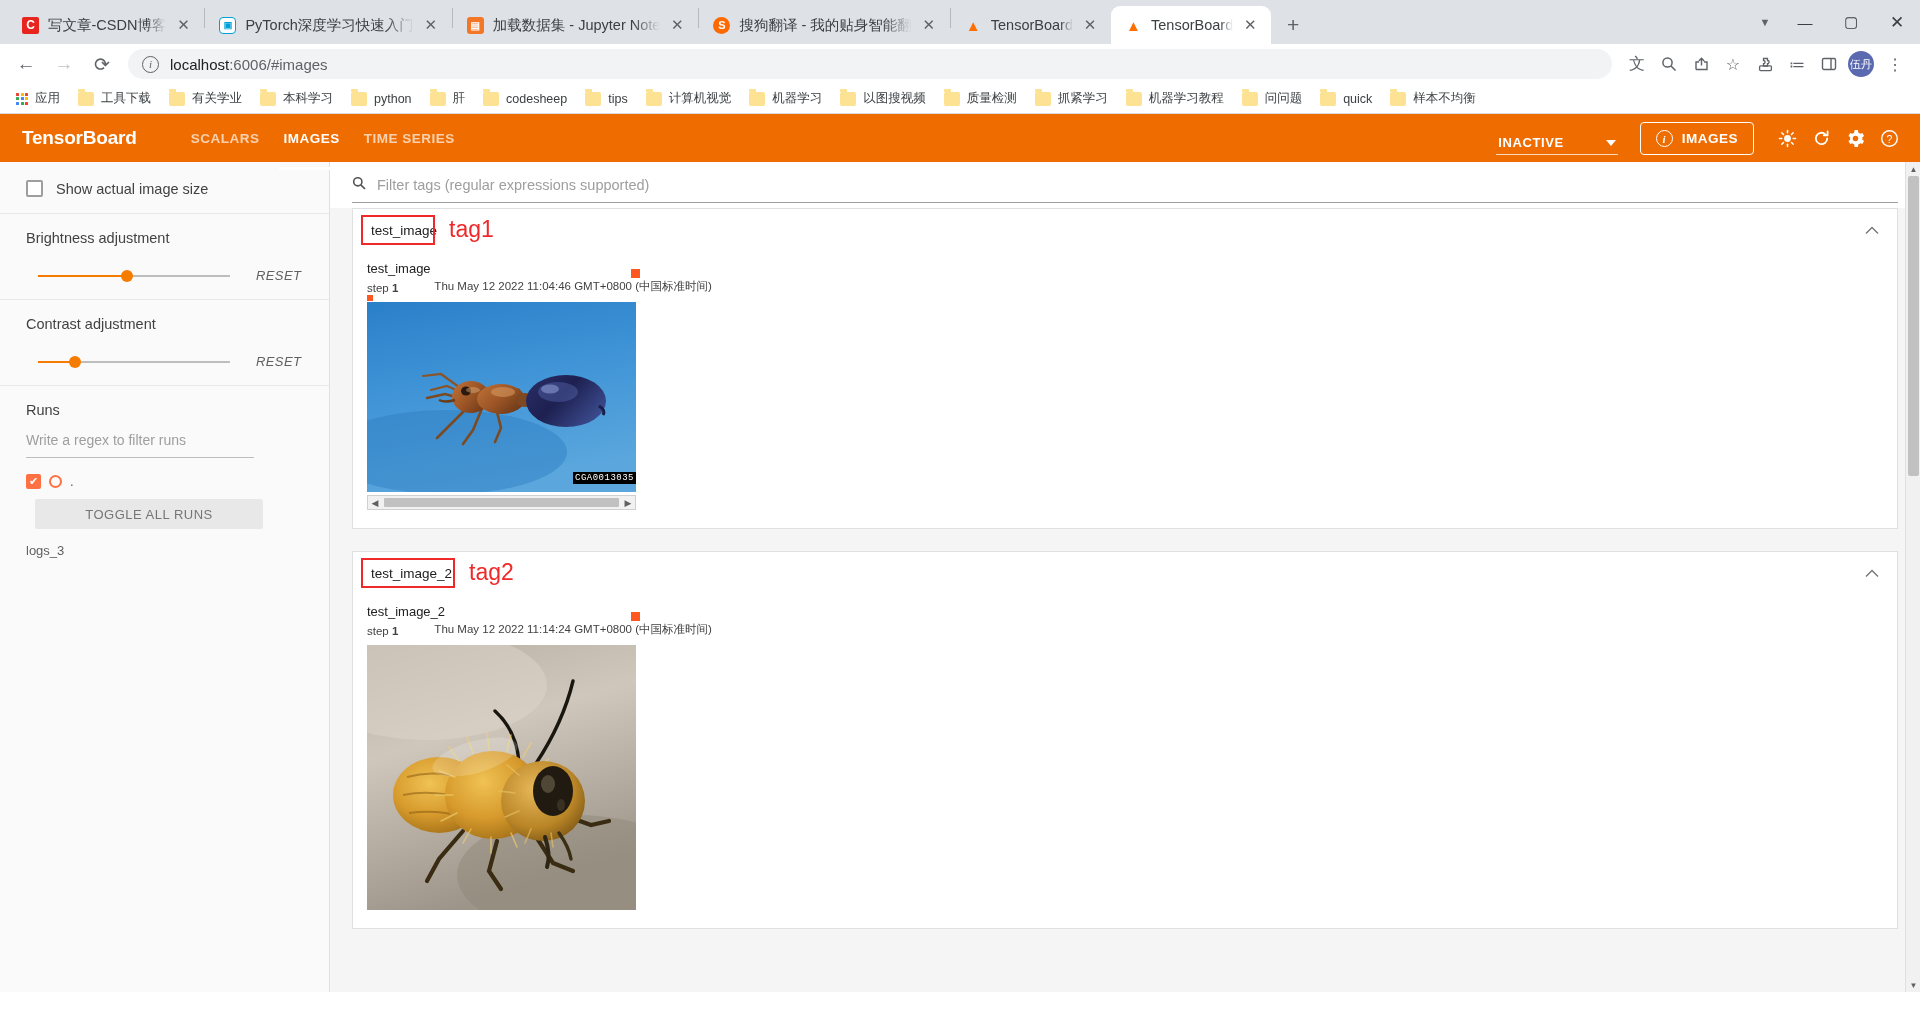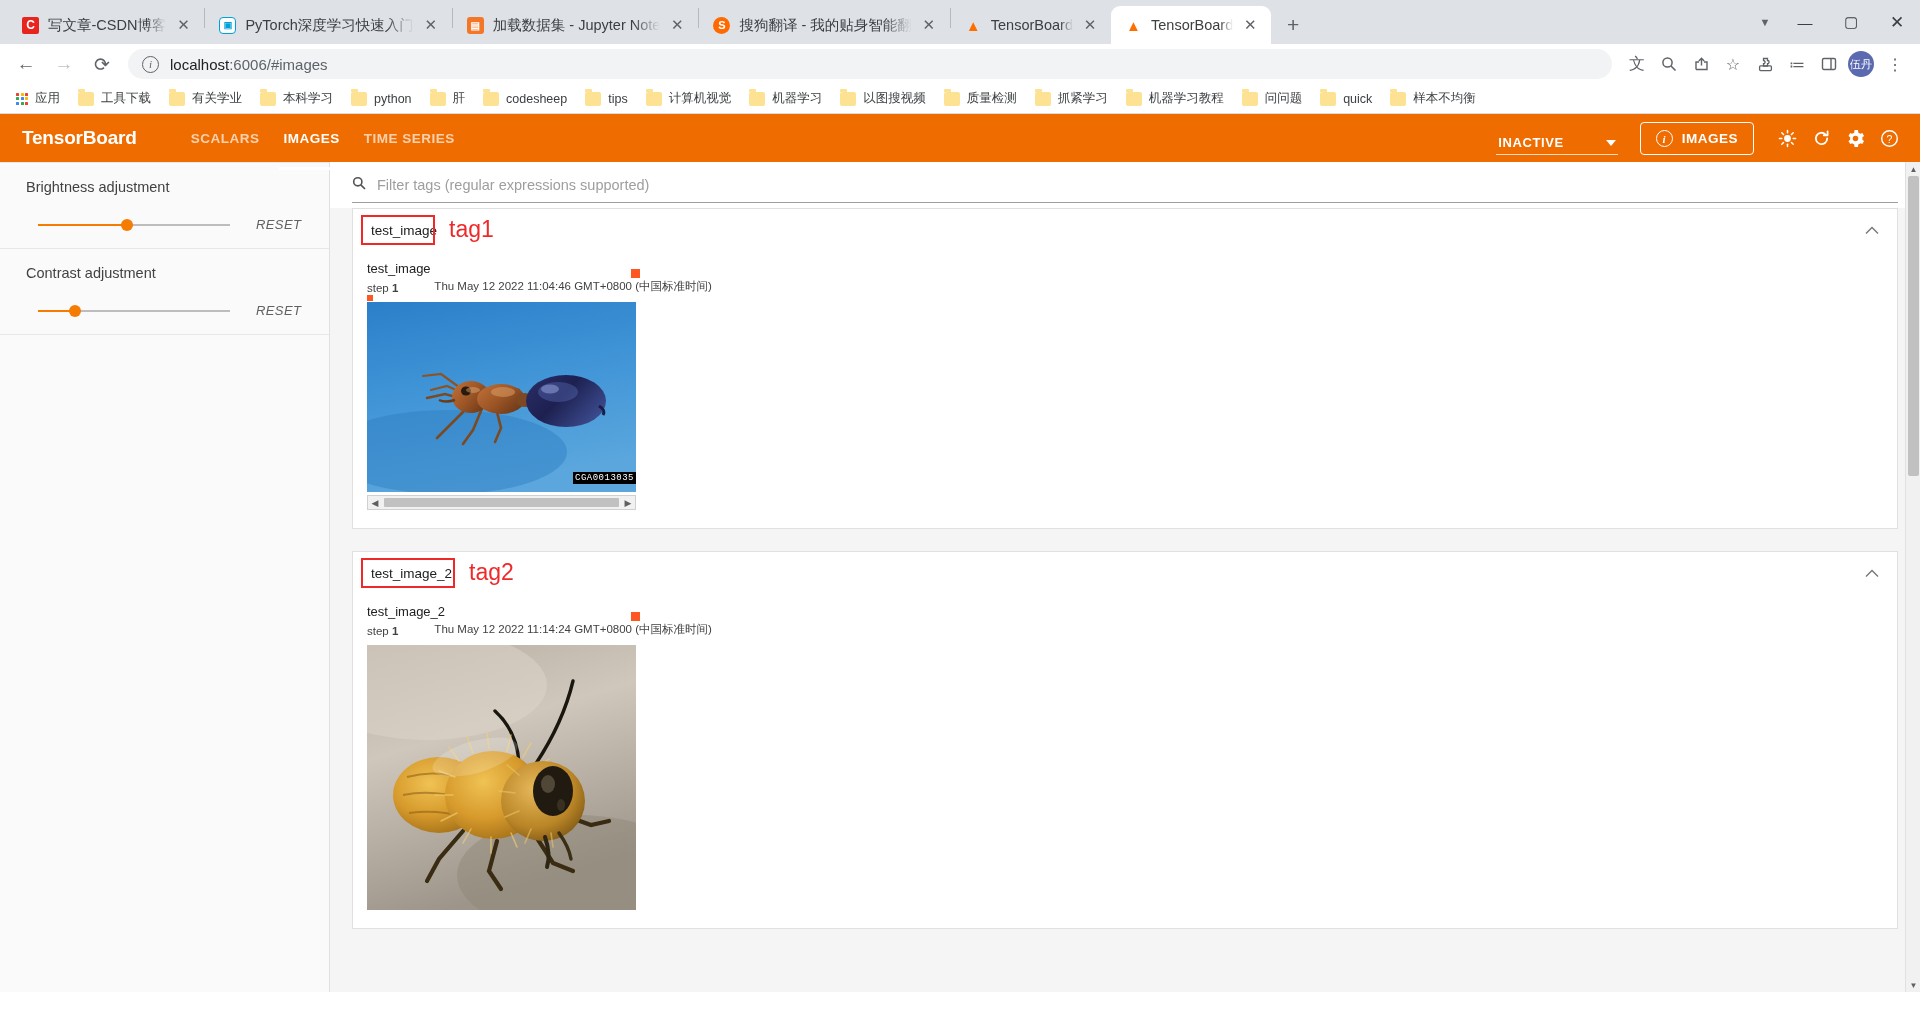--- a/index.html
+++ b/index.html
@@ -577,20 +577,24 @@
           <text x="10" y="14.4" font-size="11" font-family="Liberation Sans, sans-serif" fill="#fff" text-anchor="middle">?</text>
         </svg>
     </div>
   </div>
 </div>
 
 <div id="tb-body">
 
   <div id="sidebar">
 
+    <div id="show-actual-row">
+      <span id="show-actual-box"></span>
+      <span id="show-actual-label">Show actual image size</span>
+    </div>
 
     <div class="sb-divider"></div>
 
     <div class="sb-section">
       <div class="sb-title">Brightness adjustment</div>
       <div class="slider-row">
         <div class="slider-wrap">
           <div class="slider-track"></div>
           <div class="slider-fill" style="width:49%"></div>
           <div class="slider-knob" style="left:43%"></div>
@@ -608,20 +612,34 @@
           <div class="slider-track"></div>
           <div class="slider-fill" style="width:20%"></div>
           <div class="slider-knob" style="left:16%"></div>
         </div>
         <div class="slider-reset">RESET</div>
       </div>
     </div>
 
     <div class="sb-divider"></div>
 
+    <div class="sb-section">
+      <div id="runs-title">Runs</div>
+      <div id="runs-filter">Write a regex to filter runs</div>
+
+      <div id="run-row">
+        <span id="run-check">✔</span>
+        <span id="run-color"></span>
+        <span id="run-name">.</span>
+      </div>
+
+      <div id="toggle-all">TOGGLE ALL RUNS</div>
+
+      <div id="logs-label">logs_3</div>
+    </div>
   </div>
 
   <div id="main">
 
     <div id="filter-bar">
       <div id="filter-inner">
         <span id="filter-search-ico">
           <svg width="14" height="14" viewBox="0 0 14 14">
               <circle cx="5.8" cy="5.8" r="4.1" fill="none" stroke="#555" stroke-width="1.6"></circle>
               <line x1="8.8" y1="8.8" x2="13" y2="13" stroke="#555" stroke-width="1.7"></line>

